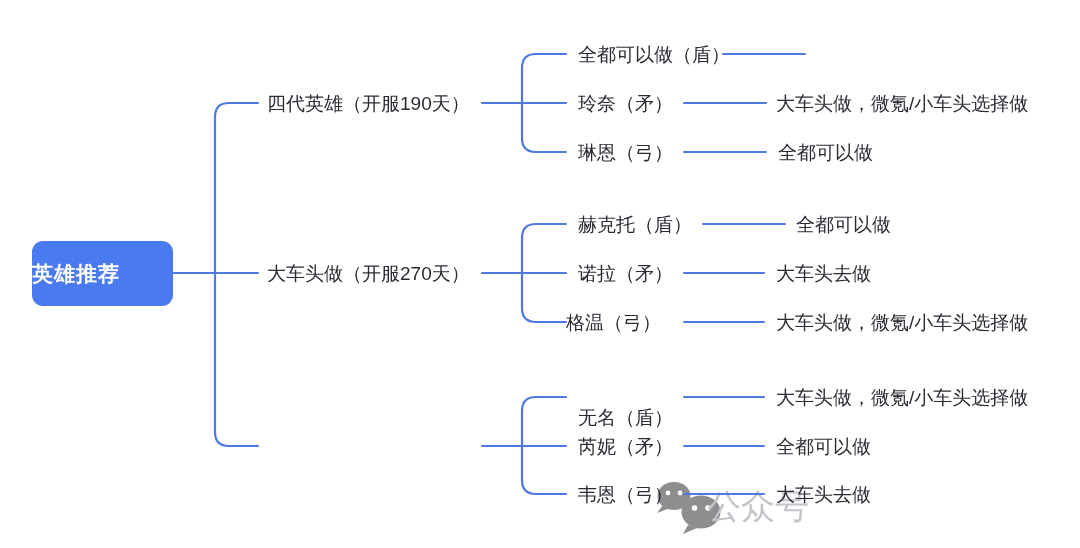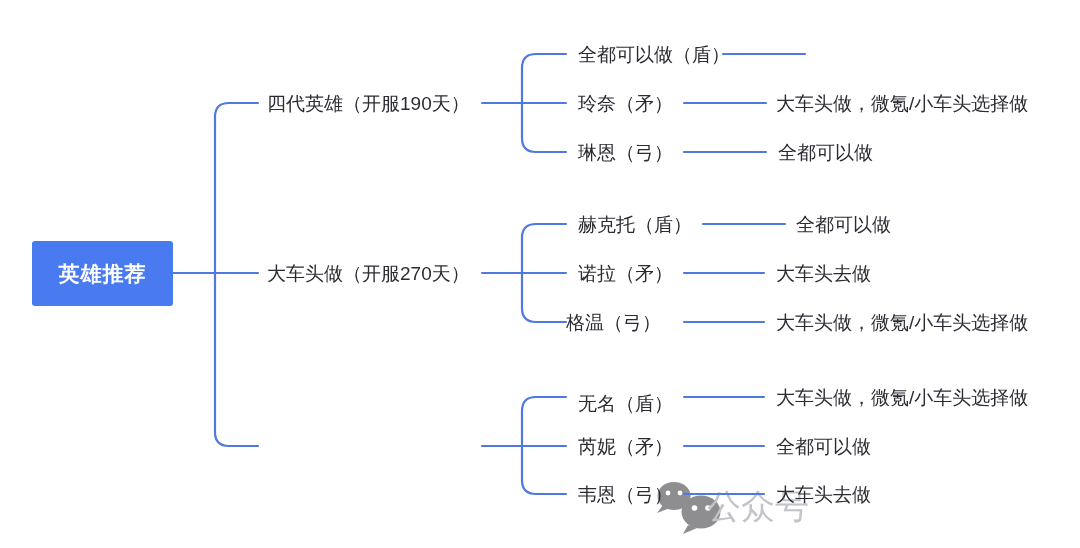--- a/index.html
+++ b/index.html
@@ -16,22 +16,22 @@
   }
   .connectors path{
     stroke:var(--line,#4f78e0);
     stroke-width:2.2;
     fill:none;
     stroke-linecap:round;
   }
   .root-node{
     position:absolute;left:32px;top:241px;width:141px;height:65px;
     background:var(--root-bg,#4a7af0);
-    border-radius:3px;
-    display:flex;align-items:center;justify-content:center;
+    border-radius:11px;
+    display:flex;align-items:center;
     z-index:3;
   }
   .root-node span{
     color:var(--root-text,#ffffff);
     font-size:21px;font-weight:bold;letter-spacing:1px;
   }
   .label{
     position:absolute;
     transform:translateY(-50%);
     white-space:nowrap;
@@ -116,20 +116,20 @@
   <div class="label" style="left:578px;top:152px">琳恩（弓）</div>
   <div class="label" style="left:778px;top:152px">全都可以做</div>
 
   <div class="label" style="left:578px;top:224px">赫克托（盾）</div>
   <div class="label" style="left:796px;top:224px">全都可以做</div>
   <div class="label" style="left:578px;top:273px">诺拉（矛）</div>
   <div class="label" style="left:776px;top:273px">大车头去做</div>
   <div class="label" style="left:566px;top:322px">格温（弓）</div>
   <div class="label" style="left:776px;top:322px">大车头做，微氪/小车头选择做</div>
 
-  <div class="label" style="left:578px;top:403px">无名（盾）</div>
+  <div class="label" style="left:578px;top:417px">无名（盾）</div>
   <div class="label" style="left:776px;top:397px">大车头做，微氪/小车头选择做</div>
   <div class="label" style="left:578px;top:446px">芮妮（矛）</div>
   <div class="label" style="left:776px;top:446px">全都可以做</div>
   <div class="label" style="left:578px;top:494px">韦恩（弓）</div>
   <div class="label" style="left:776px;top:494px">大车头去做</div>
 
 </div>
 
 </body></html>

